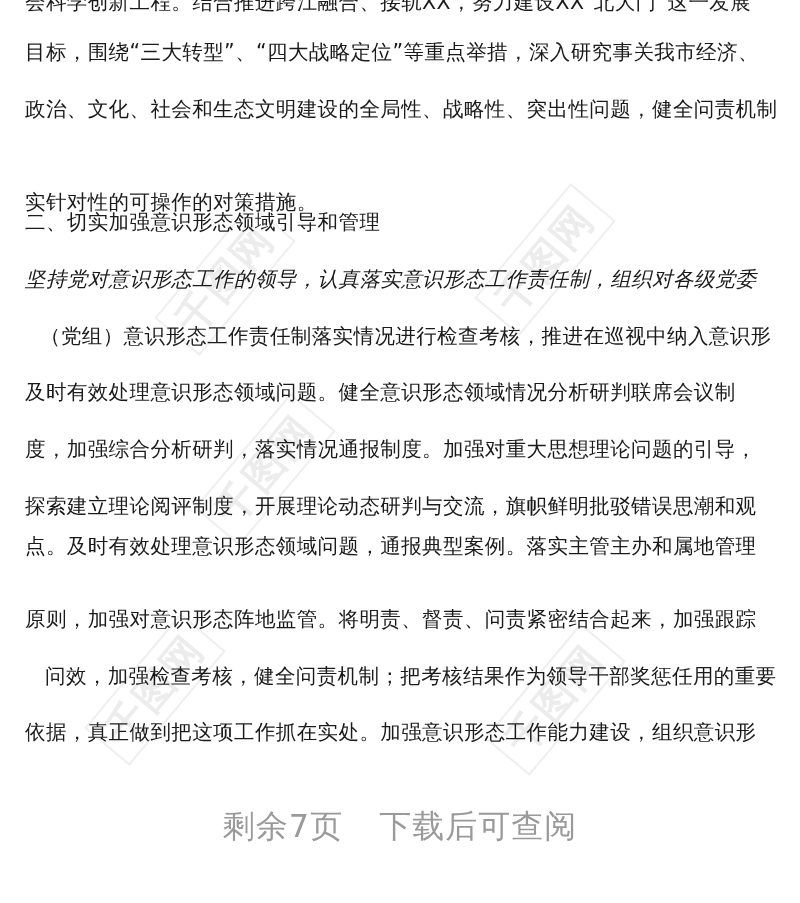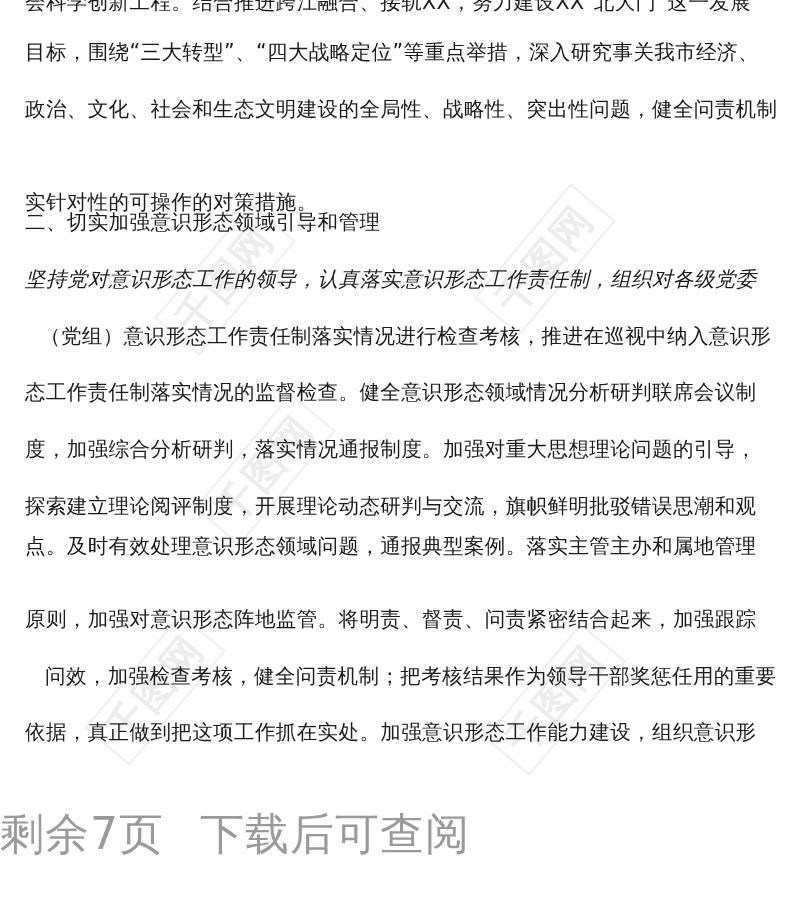--- a/index.html
+++ b/index.html
@@ -40,21 +40,22 @@
       border: 2px solid rgba(210,210,210,0.35);
       padding: 0 10px;
       pointer-events: none;
       letter-spacing: 2px;
     }
     .more {
       position: absolute;
       left: 0;
       width: 800px;
       top: 805px;
-      font-size: 44px;
+      text-align: center;
+      font-size: 32px;
       color: #9a9a9a;
       letter-spacing: 1px;
     }
     .more span.gap {
       display: inline-block;
       width: 36px;
     }
   </style>
 </head>
 <body>
@@ -67,21 +68,21 @@
   <div class="watermark" style="left:80px;top:660px;">千图网</div>
   <div class="watermark" style="left:480px;top:670px;">千图网</div>
 
   <div class="line" style="top:-12px;">会科学创新工程。结合推进跨江融合、接轨XX，努力建设XX“北大门”这一发展</div>
   <div class="line" style="top:38px;">目标，围绕“三大转型”、“四大战略定位”等重点举措，深入研究事关我市经济、</div>
   <div class="line" style="top:95px;">政治、文化、社会和生态文明建设的全局性、战略性、突出性问题，健全问责机制</div>
   <div class="line" style="top:144px;margin-top:44px;">实针对性的可操作的对策措施。</div>
   <div class="line" style="top:208px;">二、切实加强意识形态领域引导和管理</div>
   <div class="line" style="top:265px;font-style:italic;">坚持党对意识形态工作的领导，认真落实意识形态工作责任制，组织对各级党委</div>
   <div class="line" style="top:322px;left:18px;margin-left:22px;">（党组）意识形态工作责任制落实情况进行检查考核，推进在巡视中纳入意识形</div>
-  <div class="line" style="top:378px;">态工作责任制落实情况的监督检查。健全意识形态领域情况分析研判联席会议制</div>
+  <div class="line" style="top:378px;">及时有效处理意识形态领域问题。健全意识形态领域情况分析研判联席会议制</div>
   <div class="line" style="top:435px;">度，加强综合分析研判，落实情况通报制度。加强对重大思想理论问题的引导，</div>
   <div class="line" style="top:492px;">探索建立理论阅评制度，开展理论动态研判与交流，旗帜鲜明批驳错误思潮和观</div>
   <div class="line" style="top:532px;">点。及时有效处理意识形态领域问题，通报典型案例。落实主管主办和属地管理</div>
   <div class="line" style="top:605px;">原则，加强对意识形态阵地监管。将明责、督责、问责紧密结合起来，加强跟踪</div>
   <div class="line" style="top:662px;margin-left:20px;">问效，加强检查考核，健全问责机制；把考核结果作为领导干部奖惩任用的重要</div>
   <div class="line" style="top:718px;">依据，真正做到把这项工作抓在实处。加强意识形态工作能力建设，组织意识形</div>
 
   <div class="more">
     <span>剩余7页</span><span class="gap"></span><span>下载后可查阅</span>
   </div>

